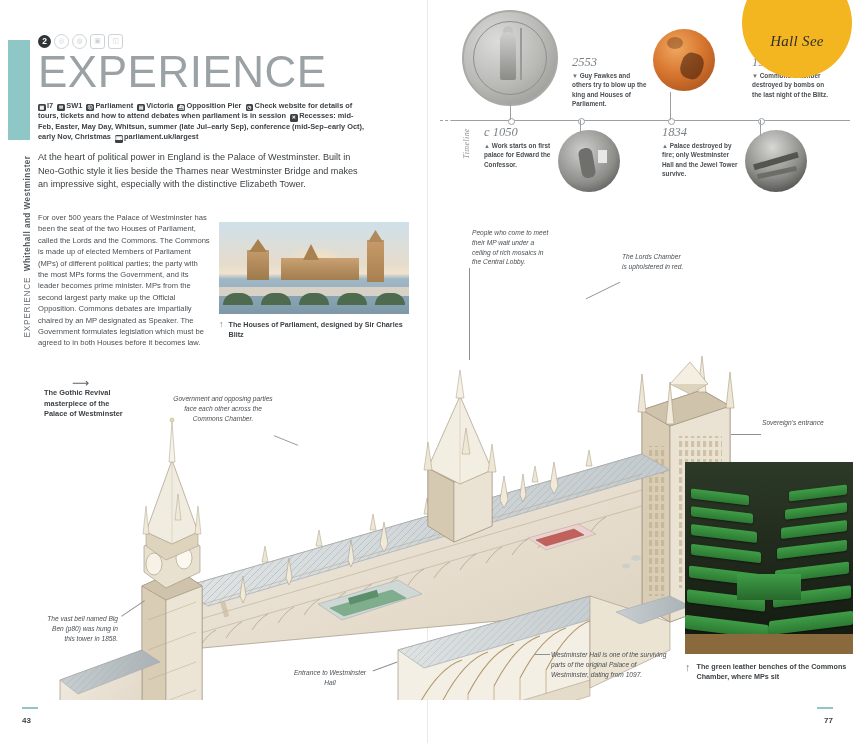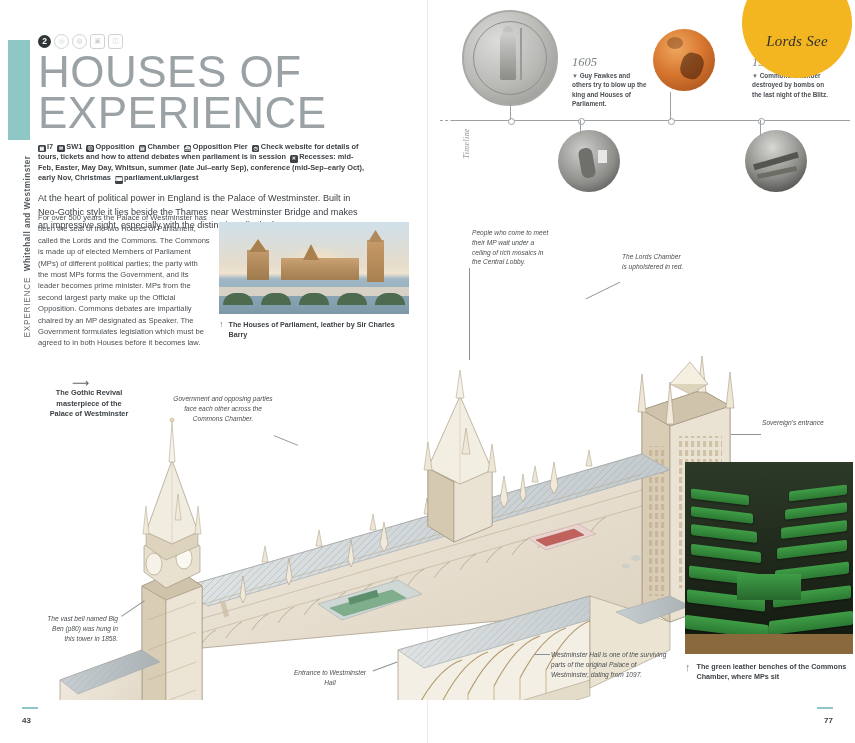--- a/index.html
+++ b/index.html
@@ -205,29 +205,28 @@
 
   <div class="hdr">
     <div class="marker-row">
       <div class="marker">2</div>
       <div class="ico rnd">◎</div>
       <div class="ico rnd">◍</div>
       <div class="ico">▣</div>
       <div class="ico">◫</div>
     </div>
     <div class="title">
-      <span>HOUSES OF</span>
       <span class="l2">EXPERIENCE</span>
     </div>
 
     <div class="practical">
       <span class="gi">▦</span><span>I7</span>&nbsp;
       <span class="gi">✉</span><span>SW1</span>&nbsp;
-      <span class="gi">Ⓤ</span><span>Opposition</span>&nbsp;
-      <span class="gi">▤</span><span>Chamber</span>&nbsp;
+      <span class="gi">Ⓤ</span><span>Parliament</span>&nbsp;
+      <span class="gi">▤</span><span>Victoria</span>&nbsp;
       <span class="gi">⛴</span><span>Opposition Pier</span>&nbsp;
       <span class="gi">◷</span><span>Check website for details of tours, tickets and how to attend debates when parliament is in session</span>&nbsp;
       <span class="gi">✕</span><span>Recesses: mid-Feb, Easter, May Day, Whitsun, summer (late Jul–early Sep), conference (mid-Sep–early Oct), early Nov, Christmas</span>&nbsp;
       <span class="gi">⌨</span><span>parliament.uk/largest</span>
     </div>
 
     <div class="intro">At the heart of political power in England is the Palace of Westminster. Built in Neo-Gothic style it lies beside the Thames near Westminster Bridge and makes an impressive sight, especially with the distinctive Elizabeth Tower.</div>
   </div>
 
   <div class="bodycol">
@@ -248,21 +247,21 @@
     <div class="water"></div>
     <div class="bridge"></div>
     <div class="arch" style="left:4px"></div>
     <div class="arch" style="left:42px"></div>
     <div class="arch" style="left:80px"></div>
     <div class="arch" style="left:118px"></div>
     <div class="arch" style="left:156px"></div>
   </div>
   <div class="cap-thumb">
     <span class="arw">↑</span>
-    <span>The Houses of Parliament, leather by Sir Charles Barry</span>
+    <span>The Houses of Parliament, designed by Sir Charles Blitz</span>
   </div>
 
   <div class="timeline">
     <div class="tl-dash"></div>
     <div class="tl-axis"></div>
     <div class="tl-word">Timeline</div>
 
     <div class="tl-circ coin">
       <div class="inner"></div>
       <div class="head"></div>
@@ -285,35 +284,43 @@
     <div class="tl-node" style="left:68px"></div>
     <div class="tl-node" style="left:138px"></div>
     <div class="tl-node" style="left:228px"></div>
     <div class="tl-node" style="left:318px"></div>
 
     <div class="tl-stem" style="left:70px;top:98px;height:18px"></div>
     <div class="tl-stem" style="left:140px;top:116px;height:14px"></div>
     <div class="tl-stem" style="left:230px;top:88px;height:28px"></div>
     <div class="tl-stem" style="left:320px;top:116px;height:16px"></div>
 
+    <div class="tl-item tl-below" style="left:44px;top:122px">
+      <div class="tl-year">c 1050</div>
+      <div class="tl-txt"><span class="car">▲</span> <span>Work starts on first palace for Edward the Confessor.</span></div>
+    </div>
 
     <div class="tl-item tl-above" style="left:132px;top:52px">
-      <div class="tl-year">1605</div>
+      <div class="tl-year">2553</div>
       <div class="tl-txt"><span class="car">▼</span> <span>Guy Fawkes and others try to blow up the king and Houses of Parliament.</span></div>
     </div>
 
+    <div class="tl-item tl-below" style="left:222px;top:122px">
+      <div class="tl-year">1834</div>
+      <div class="tl-txt"><span class="car">▲</span> <span>Palace destroyed by fire; only Westminster Hall and the Jewel Tower survive.</span></div>
+    </div>
 
     <div class="tl-item tl-above" style="left:312px;top:52px">
       <div class="tl-year">1941</div>
       <div class="tl-txt"><span class="car">▼</span> <span>Commons Chamber destroyed by bombs on the last night of the Blitz.</span></div>
     </div>
   </div>
 
   <div class="mustsee">
-    <span>Lords See</span>
+    <span>Hall See</span>
   </div>
 
   <div class="illus">
   <svg width="800" height="350" viewBox="0 0 800 350" xmlns="http://www.w3.org/2000/svg">
     <defs>
       <linearGradient id="stoneA" x1="0" y1="0" x2="1" y2="1">
         <stop offset="0%" stop-color="#f2ece2"></stop>
             <stop offset="100%" stop-color="#ddd2bf"></stop>
       </linearGradient>
       <linearGradient id="stoneB" x1="0" y1="0" x2="0" y2="1">
@@ -504,21 +511,21 @@
       <polygon points="210,246 213,226 216,246 213,253"></polygon>
     </g>
 
     <g fill="#c9cfc9" opacity=".8">
       <ellipse cx="606" cy="208" rx="5" ry="3"></ellipse>
       <ellipse cx="596" cy="216" rx="4" ry="2.4"></ellipse>
     </g>
   </svg>
   </div>
 
-  <div class="ann up" style="left:44px;top:388px;width:90px;text-align:center;">The Gothic Revival masterpiece of the Palace of Westminster</div>
+  <div class="ann up" style="left:44px;top:388px;width:90px;text-align:left;">The Gothic Revival masterpiece of the Palace of Westminster</div>
   <div style="position:absolute;left:72px;top:376px;font-size:12px;color:#5f6569;">⟶</div>
 
   <div class="ann" style="left:172px;top:394px;width:102px;text-align:center;">Government and opposing parties face each other across the Commons Chamber.</div>
   <div class="lead" style="left:273px;top:440px;width:26px;height:1px;transform:rotate(22deg);"></div>
 
   <div class="ann" style="left:472px;top:228px;width:82px;">People who come to meet their MP wait under a ceiling of rich mosaics in the Central Lobby.</div>
   <div class="lead" style="left:469px;top:268px;width:1px;height:92px;"></div>
 
   <div class="ann" style="left:622px;top:252px;width:62px;">The Lords Chamber is upholstered in red.</div>
   <div class="lead" style="left:584px;top:290px;width:38px;height:1px;transform:rotate(-26deg);"></div>

